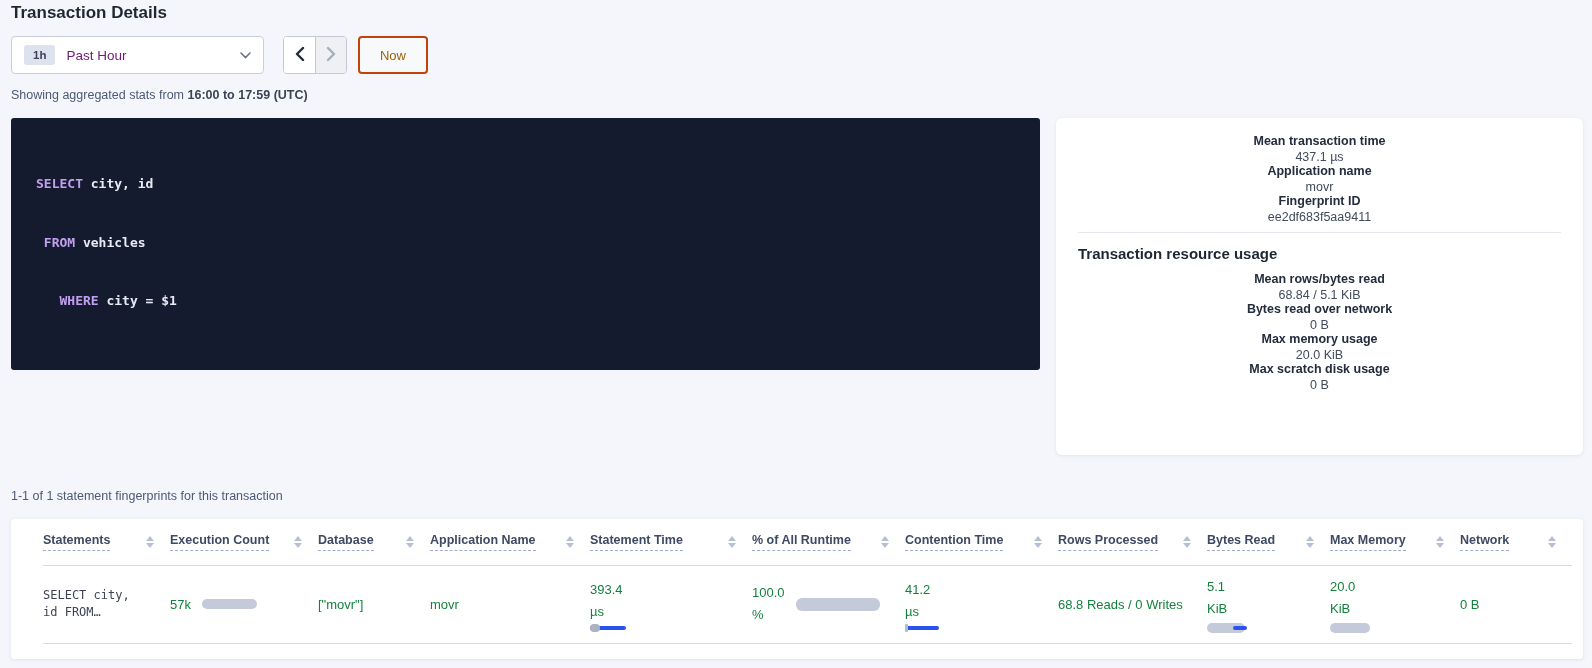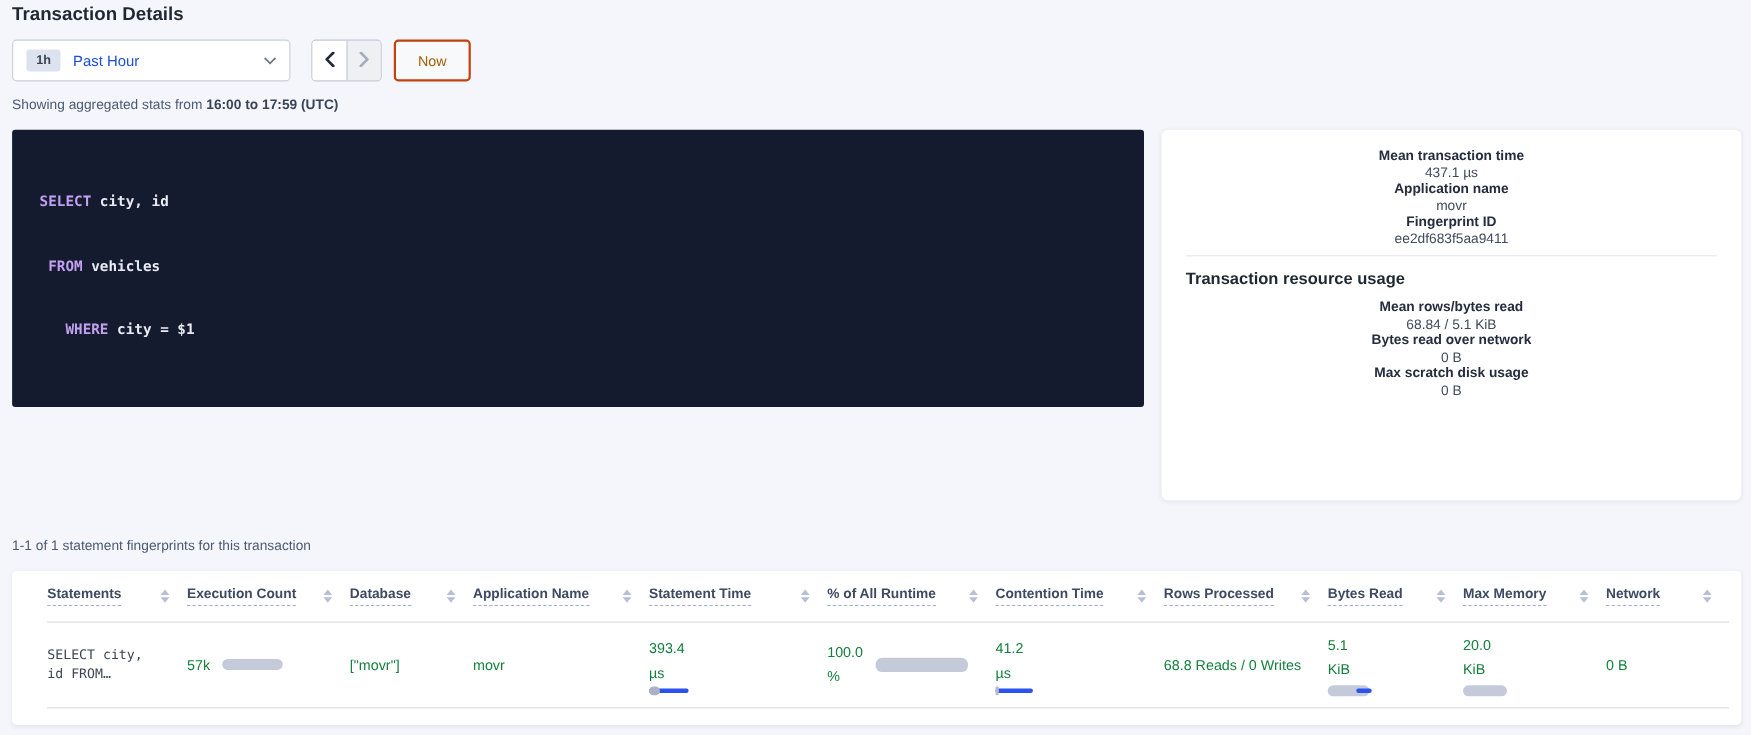--- a/index.html
+++ b/index.html
@@ -7,21 +7,21 @@
   body { font-family:"Liberation Sans","DejaVu Sans",sans-serif; background:#f4f6fb; color:#242c3e; }
   #stage { position:relative; width:1592px; height:668px; }
 
   
   .page-title { position:absolute; left:11px; top:3px; font-size:17px; font-weight:bold; color:#1f2733; }
 
   
   .time-dropdown { position:absolute; left:11px; top:36px; width:253px; height:38px; background:#fff;
     border:1px solid #c8cdd9; border-radius:4px; display:flex; align-items:center; padding:0 12px; cursor:pointer; }
   .time-badge { background:#dce3ef; color:#394455; font-size:11.5px; font-weight:bold; padding:4px 9px; border-radius:3px; }
-  .time-label { margin-left:11px; font-size:13.5px; color:#1d4ed8; flex:1; }
+  .time-label { margin-left:11px; font-size:13.5px; color:#701a75; flex:1; }
   .dd-caret { color:#6b7486; display:flex; }
 
   .nav-group { position:absolute; left:283px; top:36px; display:flex; border:1px solid #c3c8d4; border-radius:4px; overflow:hidden; }
   .nav-btn { width:31px; height:36px; display:flex; align-items:center; justify-content:center; background:#fff; border:none; cursor:pointer; color:#22293a; }
   .nav-btn.disabled { background:#eef0f4; color:#a7aebb; cursor:default; }
   .nav-btn + .nav-btn { border-left:1px solid #c3c8d4; }
 
   .now-btn { position:absolute; left:358px; top:36px; width:70px; height:38px; background:#f8f9fb; border:2px solid #c2410c;
     border-radius:4px; font-size:13px; color:#a16207; font-family:inherit; cursor:default; }
 
@@ -134,20 +134,24 @@
     <h2 class="ssection">Transaction resource usage</h2>
     <div class="srow">
       <span class="slabel">Mean rows/bytes read</span>
       <span class="svalue">68.84 / 5.1 KiB</span>
     </div>
     <div class="srow">
       <span class="slabel">Bytes read over network</span>
       <span class="svalue">0 B</span>
     </div>
     <div class="srow">
+      <span class="slabel">Max memory usage</span>
+      <span class="svalue">20.0 KiB</span>
+    </div>
+    <div class="srow">
       <span class="slabel">Max scratch disk usage</span>
       <span class="svalue">0 B</span>
     </div>
   </aside>
 
   <p class="caption">1-1 of 1 statement fingerprints for this transaction</p>
 
   <section class="table-card">
     <table>
       <colgroup>

